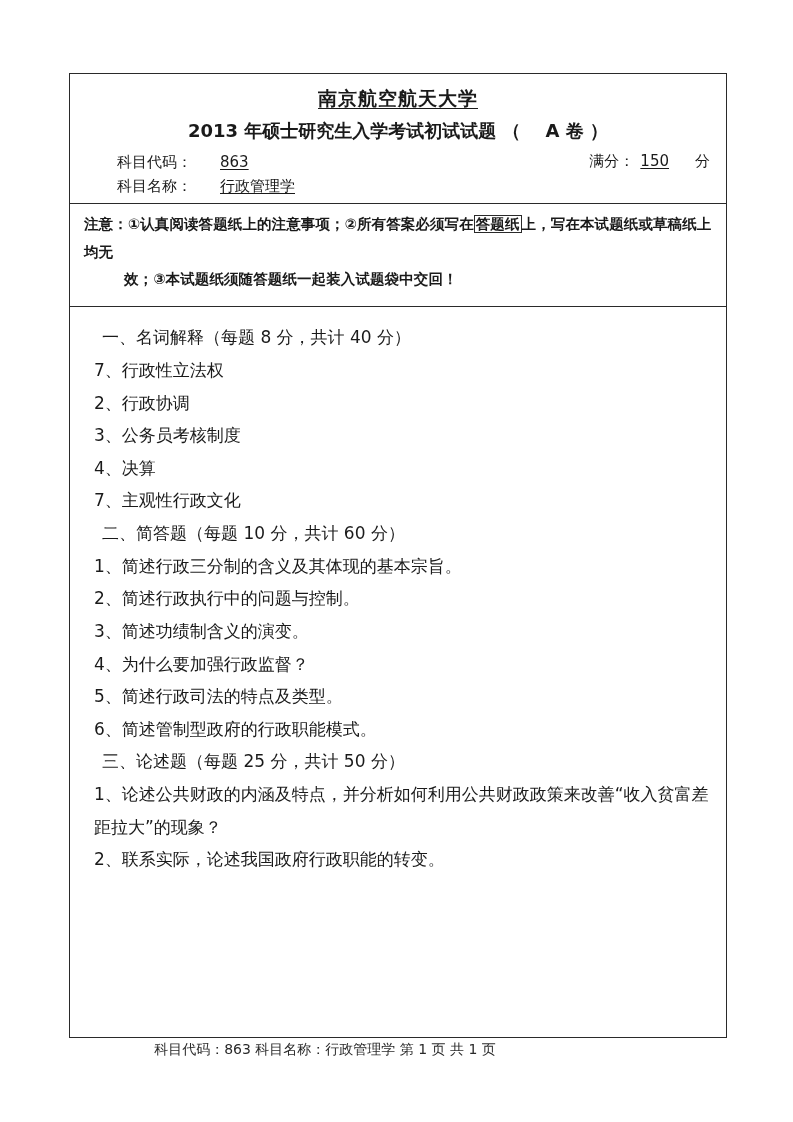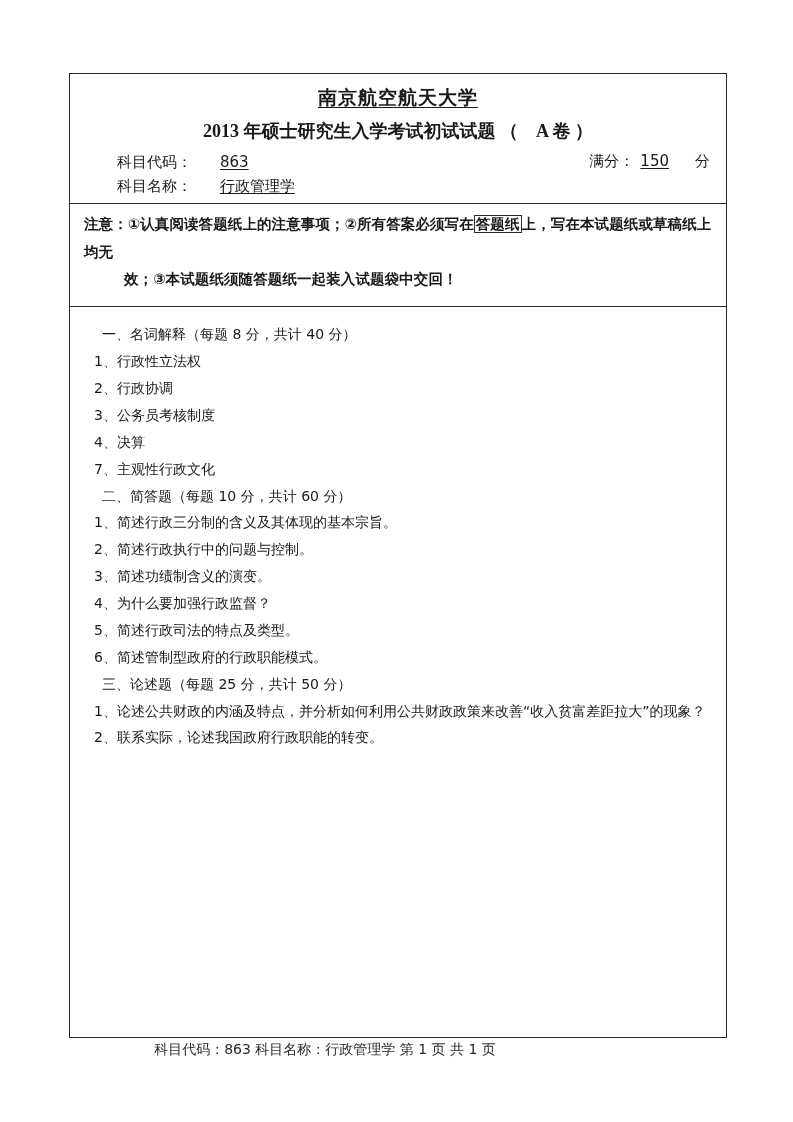--- a/index.html
+++ b/index.html
@@ -24,21 +24,20 @@
     width: 658px;
     height: 965px;
     border: 1.6px solid #2a2a2a;
     box-sizing: border-box;
     background: #ffffff;
   }
 
   
   .header-block {
     padding: 6px 14px 0 14px;
-    font-family: Liberation Serif, serif;
   }
   .univ-name {
     text-align: center;
     font-weight: bold;
     font-size: 19px;
     letter-spacing: 1px;
     line-height: 1.5;
     text-decoration: underline;
     text-underline-offset: 3px;
     margin-top: 4px;
@@ -107,21 +106,21 @@
     padding-left: 40px;
   }
   .boxed {
     border: 1.2px solid #2a2a2a;
     padding: 0 1px;
   }
 
   
   .body-block {
     padding: 14px 14px 0 14px;
-    font-size: 14px;
+    font-size: 17px;
     line-height: 1.92;
   }
   .section-head {
     padding-left: 18px;
     white-space: pre;
   }
   .q-item {
     padding-left: 10px;
     white-space: pre;
   }
@@ -175,21 +174,21 @@
     <div><span>注意：①认真阅读答题纸上的注意事项；②所有答案必须写在</span><span class="boxed">答题纸</span><span>上，写在本试题纸或草稿纸上均无</span></div>
     <div class="notice-line2">效；③本试题纸须随答题纸一起装入试题袋中交回！</div>
   </div>
 
   <hr class="rule">
 
   <div class="body-block">
 
     <div>
       <div class="section-head">一、名词解释（每题 8 分，共计 40 分）</div>
-      <div class="q-item">1、行政性立法权</div>
+      <div class="q-item">7、行政性立法权</div>
       <div class="q-item">2、行政协调</div>
       <div class="q-item">3、公务员考核制度</div>
       <div class="q-item">4、决算</div>
       <div class="q-item">7、主观性行政文化</div>
     </div>
 
     <div>
       <div class="section-head">二、简答题（每题 10 分，共计 60 分）</div>
       <div class="q-item">1、简述行政三分制的含义及其体现的基本宗旨。</div>
       <div class="q-item">2、简述行政执行中的问题与控制。</div>

